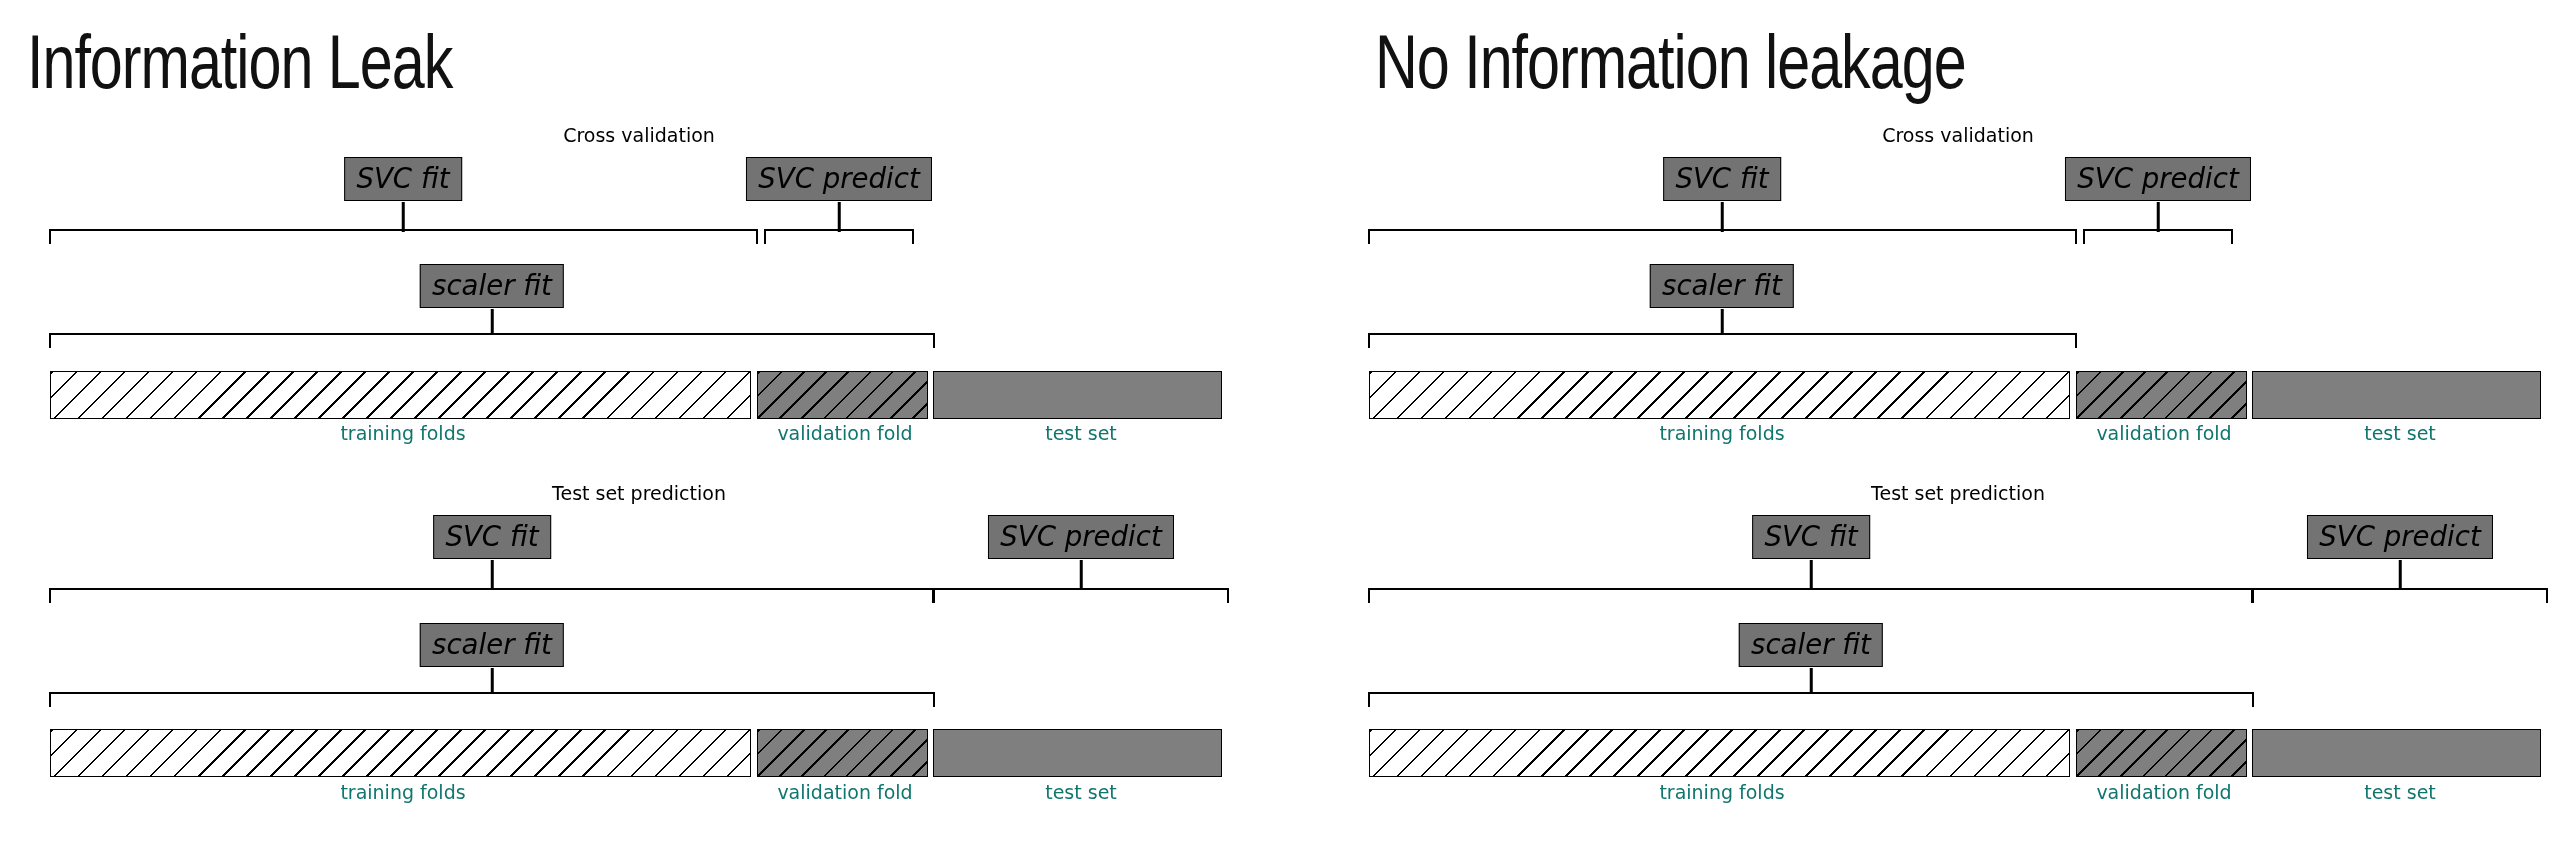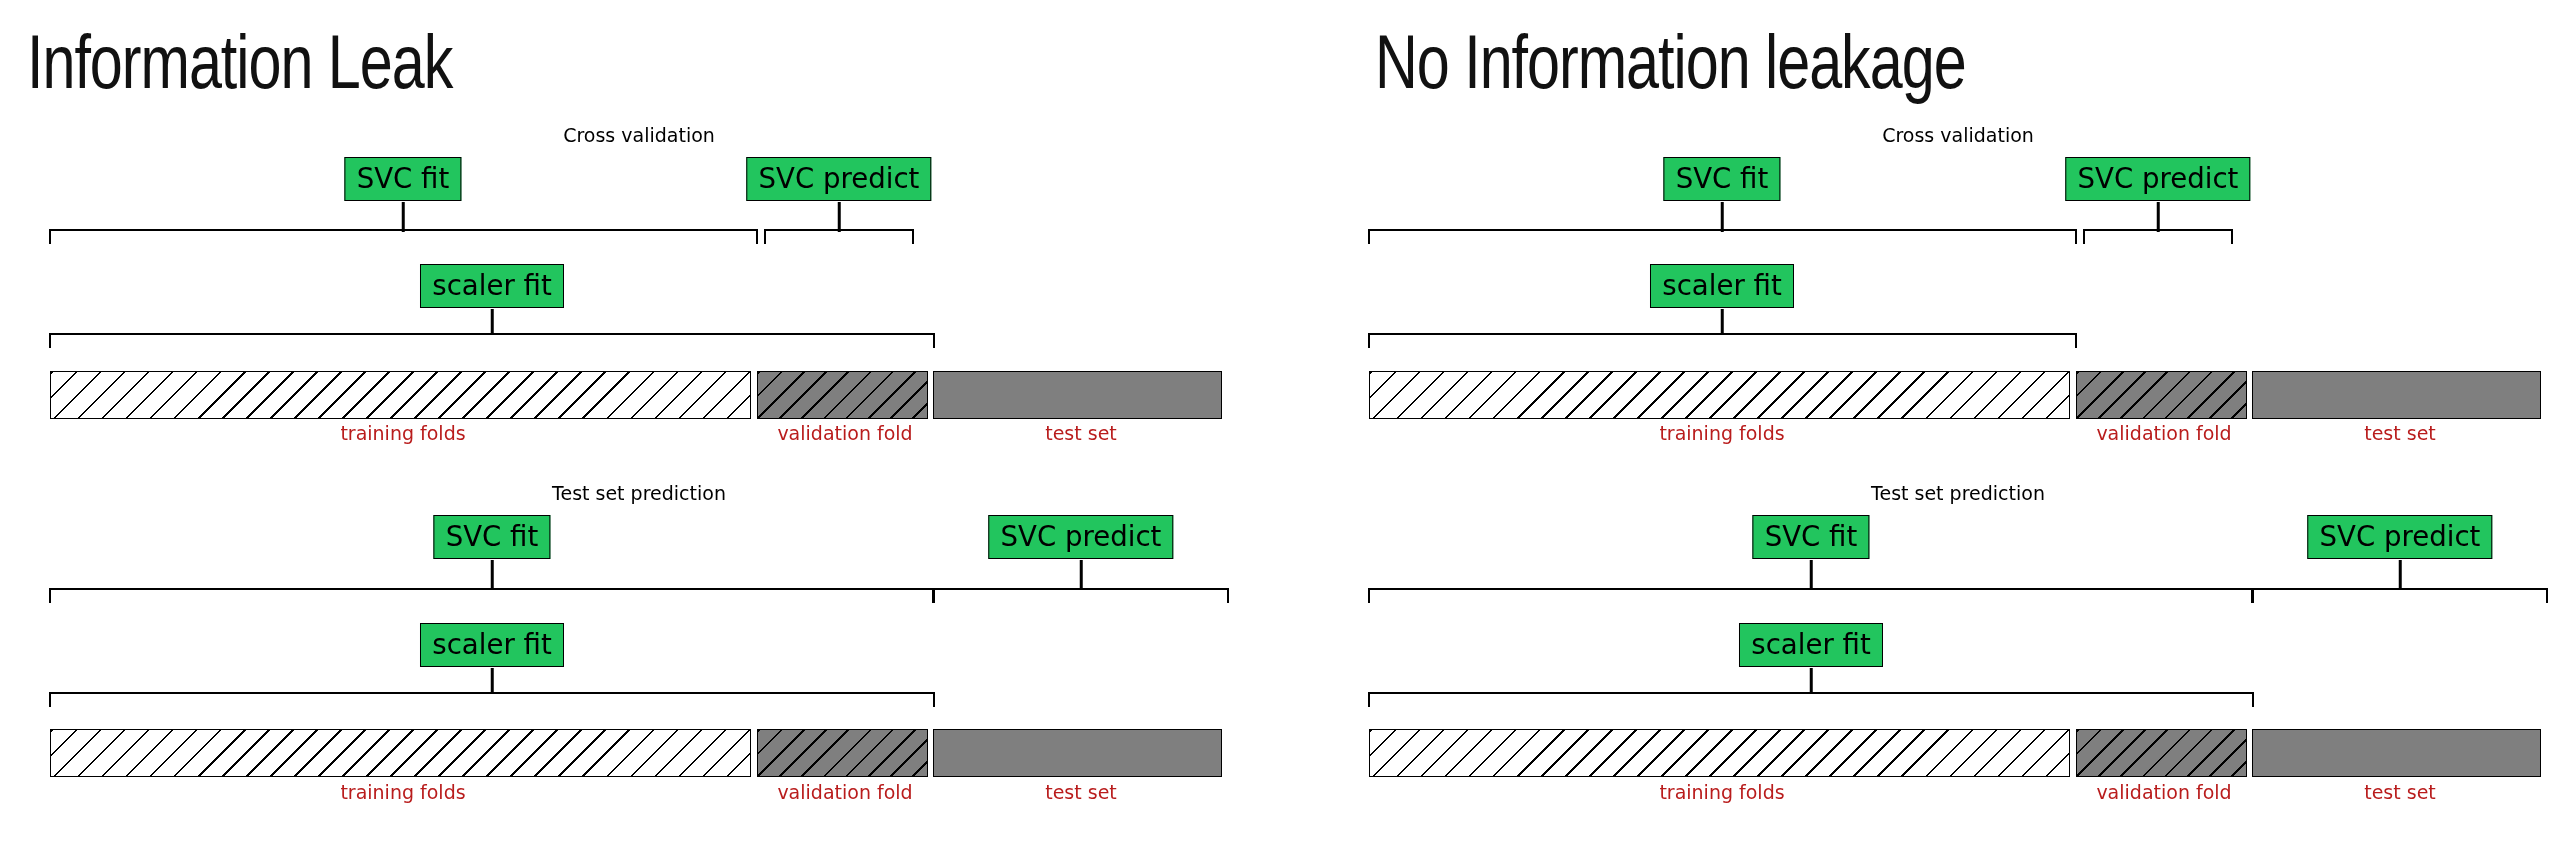--- a/index.html
+++ b/index.html
@@ -13,37 +13,38 @@
     font-family:"Liberation Sans", sans-serif;
     font-size:76px;letter-spacing:-1.3px;
     transform:scaleX(0.78);transform-origin:0 0;
   }
   .cap{
     position:absolute;font-size:19px;white-space:nowrap;
     transform:translateX(-50%);color:#000;
   }
   .nbox{
     position:absolute;transform:translateX(-50%);
-    border:1.9px solid #000;background:#22c55e;
+    border:1.9px solid #000;background:#737373;
     font-size:27.6px;line-height:1.25;padding:3.8px 11.3px;white-space:nowrap;
     z-index:3;
+    font-style:italic;
   }
   .stem{position:absolute;width:2.5px;background:#000;transform:translateX(-50%);z-index:2;}
   .bracket{
     position:absolute;height:15px;box-sizing:border-box;
     border-top:2.5px solid #000;border-left:2.5px solid #000;border-right:2.5px solid #000;
     z-index:1;
   }
   .bar{position:absolute;height:48px;box-sizing:border-box;border:1.9px solid #000;}
   .bar.hatched-white{background:repeating-linear-gradient(135deg,#000 0 1.9px,transparent 1.9px 17px) #ffffff;}
   .bar.hatched-grey{background:repeating-linear-gradient(135deg,#000 0 1.9px,rgba(0,0,0,0) 1.9px 15.7px) #7f7f7f;}
   .bar.solid-grey{background:#7f7f7f;}
   .bar-label{
     position:absolute;font-size:19px;white-space:nowrap;
-    transform:translateX(-50%);color:#b91c1c;text-align:center;
+    transform:translateX(-50%);color:#0f766e;text-align:center;
   }
 </style>
 </head>
 <body>
 
 <div>
   <div class="panel" id="panel-0" style="left: 50px; width: 1190px;">
     <div class="panel-title" style="left: -22.6px; top: 17.5px;">Information Leak</div>
     <div class="panel-canvas">
         <div class="cap" style="left: 589px; top: 124px;">Cross validation</div>

